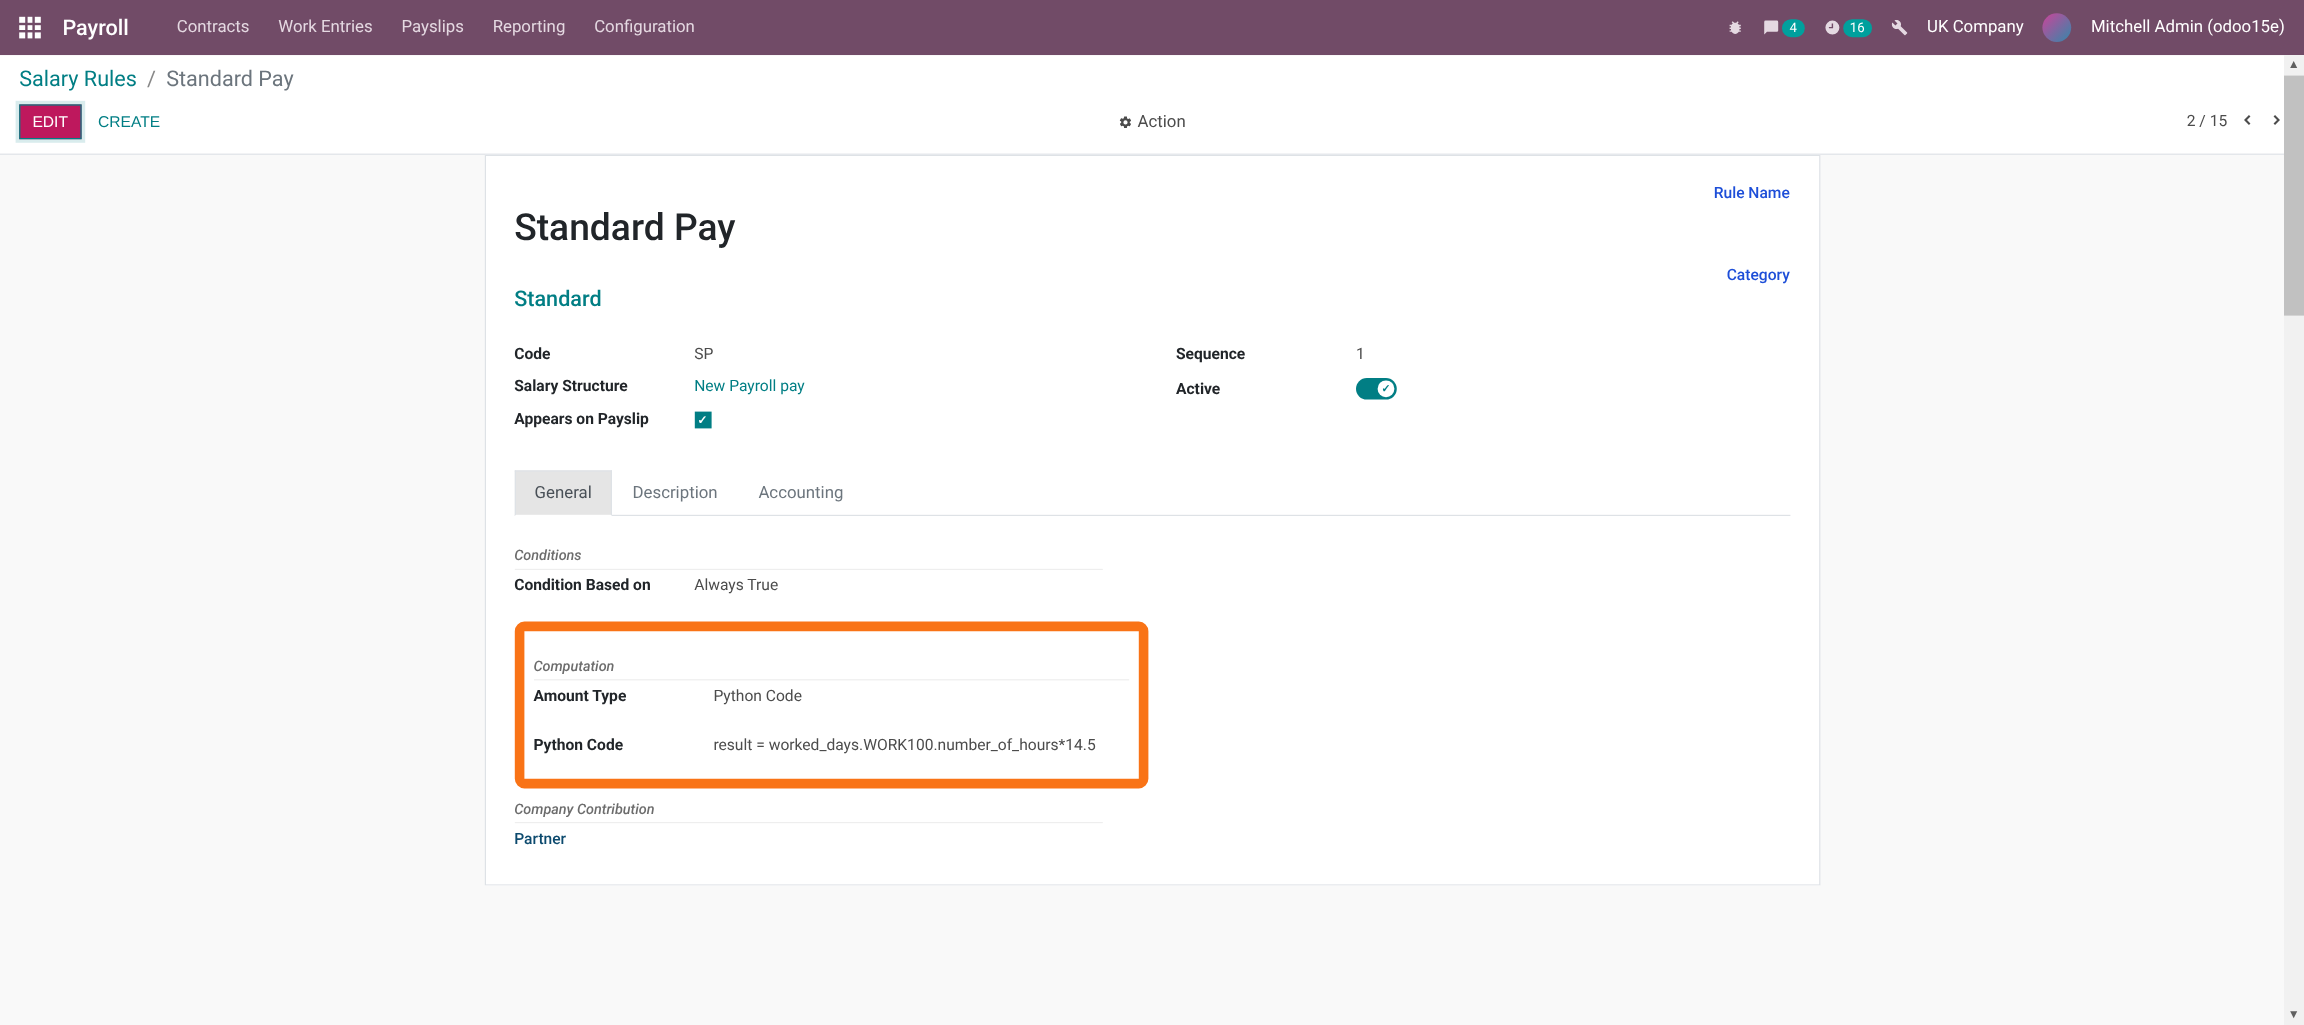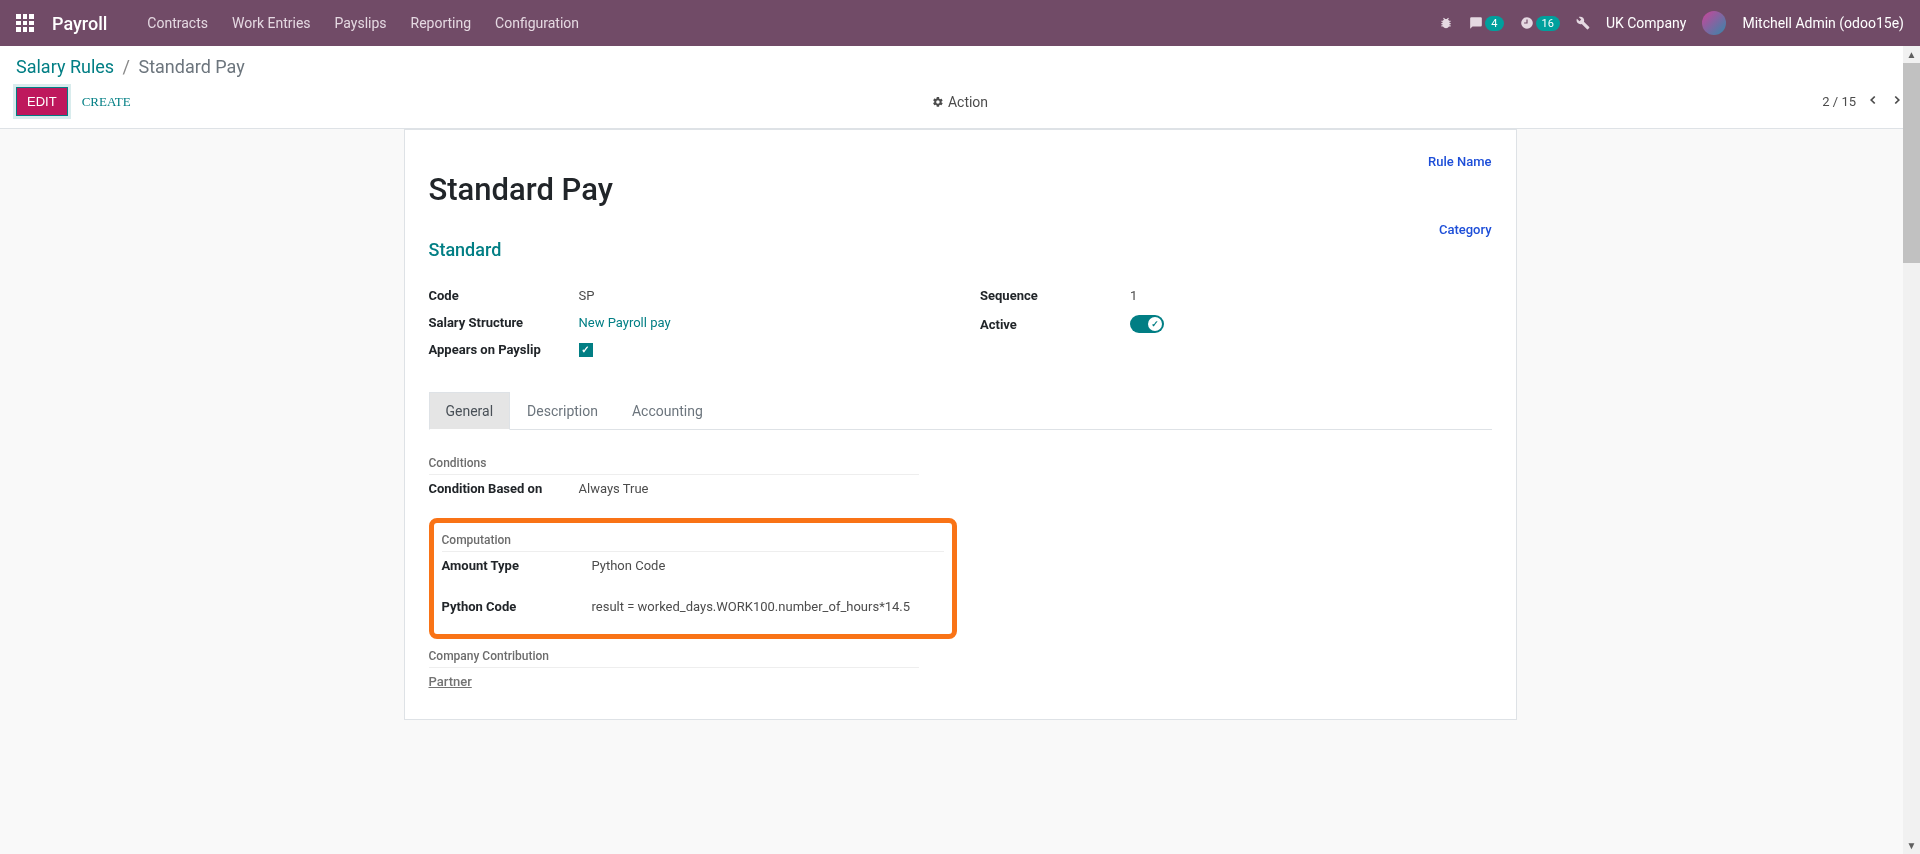--- a/index.html
+++ b/index.html
@@ -17,21 +17,21 @@
 .company-name { color: #fff; font-size: 14px; }
 .avatar { width: 24px; height: 24px; border-radius: 50%; background: linear-gradient(135deg,#c49,#38a); display:inline-block;}
 .user-name { color: #fff; font-size: 14px; }
 .controlbar { background: #fff; border-bottom: 1px solid #dee2e6; padding: 10px 16px 12px; }
 .breadcrumb { font-size: 18px; color: #714B67; margin-bottom: 10px; }
 .breadcrumb a { color: #017E84; text-decoration: none; cursor: pointer; }
 .breadcrumb .sep { color: #888; margin: 0 4px; }
 .breadcrumb .current { color: #6c757d; }
 .controlrow { display: flex; align-items: center; }
 .btn-edit { background: #be185d; color: #fff; border: 1px solid #017E84; padding: 6px 10px; font-size: 13px; font-weight:500; cursor:pointer; box-shadow: 0 0 0 3px rgba(1,126,132,0.15);}
-.btn-create { color: #017E84; background: none; border: none; margin-left: 14px; font-size: 13px; font-weight:500; cursor:pointer;font-family:Liberation Serif, serif;}
+.btn-create { color: #017E84; background: none; border: none; margin-left: 14px; font-size: 13px; font-weight:500; cursor:pointer;}
 .action-link { margin-left: auto; margin-right: auto; position:absolute; left:50%; transform:translateX(-50%); color:#4c4c4c; cursor:pointer; font-size:14px; display:flex;align-items:center;gap:4px;}
 .pager { display:flex; align-items:center; gap:10px; color:#4c4c4c;}
 .pager .arrow { cursor:pointer; color:#4c4c4c; font-size:16px;}
 .main-area { padding: 0 16px; max-width: 1560px; margin: 0 auto;}
 .sheet { background: #fff; border: 1px solid #dee2e6; margin: 0 auto; width: 1113px; padding: 24px 24px 24px; position: relative;}
 .small-label { font-size:13px; color:#1d4ed8; font-weight:500;text-align:right;}
 h1.rule-title { font-size:31px; color:#212529; font-weight:500; margin-top:2px; margin-bottom:14px;}
 h2.cat-title { font-size:18px; color:#017E84; font-weight:500; margin-top:2px;}
 .form-cols { display:flex; gap:40px; margin-top:22px;}
 .col { flex:1; }
@@ -39,22 +39,22 @@
 .frow .lbl { width:150px; font-weight:700; color:#212529; font-size:13px;}
 .frow .val { color:#4c4c4c; font-size:13px;}
 .frow .val.link { color:#017E84; cursor:pointer;}
 .checkbox-sq { width:14px; height:14px; background:#017E84; display:inline-flex; align-items:center; justify-content:center;}
 .checkbox-sq::after { content:"✓"; color:#fff; font-size:10px; font-weight:bold;}
 .toggle { width:34px; height:18px; border-radius:9px; background:#017E84; position:relative; display:inline-block;}
 .toggle::after { content:"✓"; position:absolute; right:2px; top:2px; width:14px; height:14px; border-radius:50%; background:#fff; color:#017E84; font-size:9px; display:flex; align-items:center; justify-content:center; font-weight:bold;}
 .tabs { display:flex; border-bottom:1px solid #dee2e6; margin-top:28px;}
 .tab { padding:10px 16px; font-size:14px; color:#6c757d; cursor:pointer; border:1px solid transparent; border-bottom:none; position:relative; top:1px;}
 .tab.active { color:#495057; border:1px solid #dee2e6; border-bottom:1px solid #fff; background:#e5e5e5;}
-.section-head { font-size:12px; color:#6c6c6c; font-weight:500; margin-top:26px; border-bottom:1px solid #eee; padding-bottom:4px; width:490px;}
-.highlight-box { border:5px solid #f97316; border-radius:8px; padding:6px 8px 14px; margin-top:16px; width:528px;}
+.section-head { font-size:12px; color:#6c6c6c; font-weight:500; margin-top:26px; border-bottom:1px solid #eee; padding-bottom:4px; width:490px;font-style:italic;}
+.highlight-box { border:8px solid #f97316; border-radius:8px; padding:18px 8px 14px; margin-top:16px; width:528px;}
 .highlight-box .section-head { margin-top:4px;}
 .scrollbar-v { position:fixed; right:0; top:46px; bottom:0; width:17px; background:#f1f1f1; display:flex; flex-direction:column; align-items:center; justify-content:space-between;}
 .sb-arrow { width:17px; height:17px; display:flex; align-items:center; justify-content:center; color:#606060; font-size:10px; cursor:pointer;}
 .sb-thumb { width:17px; flex:0 0 200px; background:#c1c1c1; margin:0;}
 .sb-track { flex:1; }
 </style>
 </head>
 <body>
 
 <div class="topbar">
@@ -193,21 +193,21 @@
         <span class="val">Python Code</span>
       </div>
       <div class="frow" style="margin-top:14px;">
         <span class="lbl" style="width:150px;">Python Code</span>
         <span class="val">result = worked_days.WORK100.number_of_hours*14.5</span>
       </div>
     </div>
 
     <div class="section-head" style="margin-top:10px;">Company Contribution</div>
     <div class="frow" style="width:490px;">
-      <span class="lbl" style="width:150px; color:#737373; font-weight:500;text-decoration:underline;">Partner</span>
+      <span class="lbl" style="width:150px; color:#0c4a6e; font-weight:500;">Partner</span>
     </div>
   </div>
 </div>
 
 <div class="scrollbar-v">
   <div class="sb-arrow">▲</div>
   <div class="sb-thumb"></div>
   <div class="sb-track"></div>
   <div class="sb-arrow">▼</div>
 </div>

